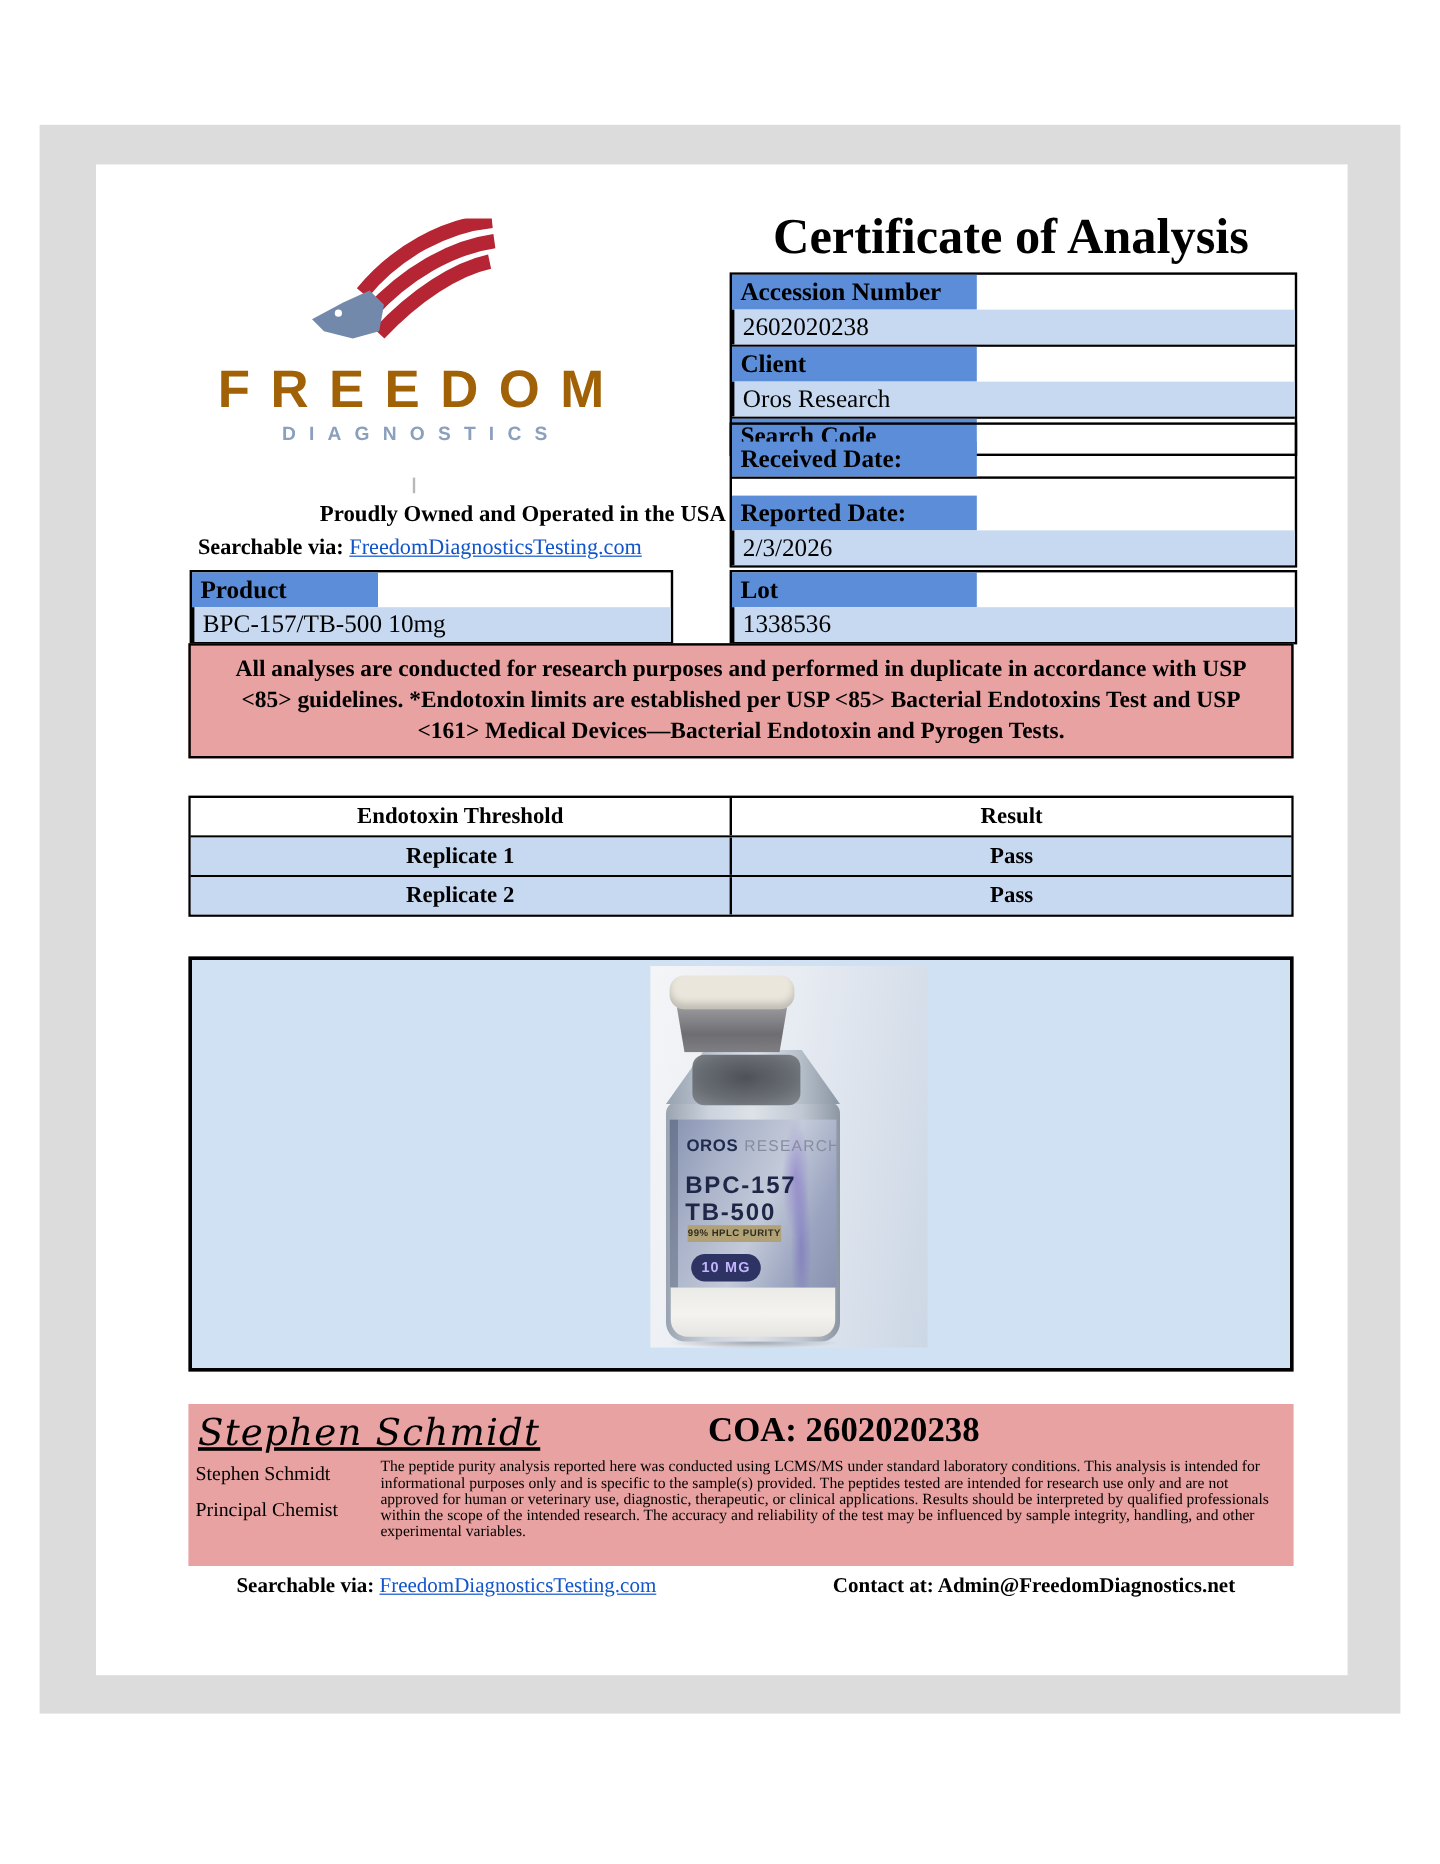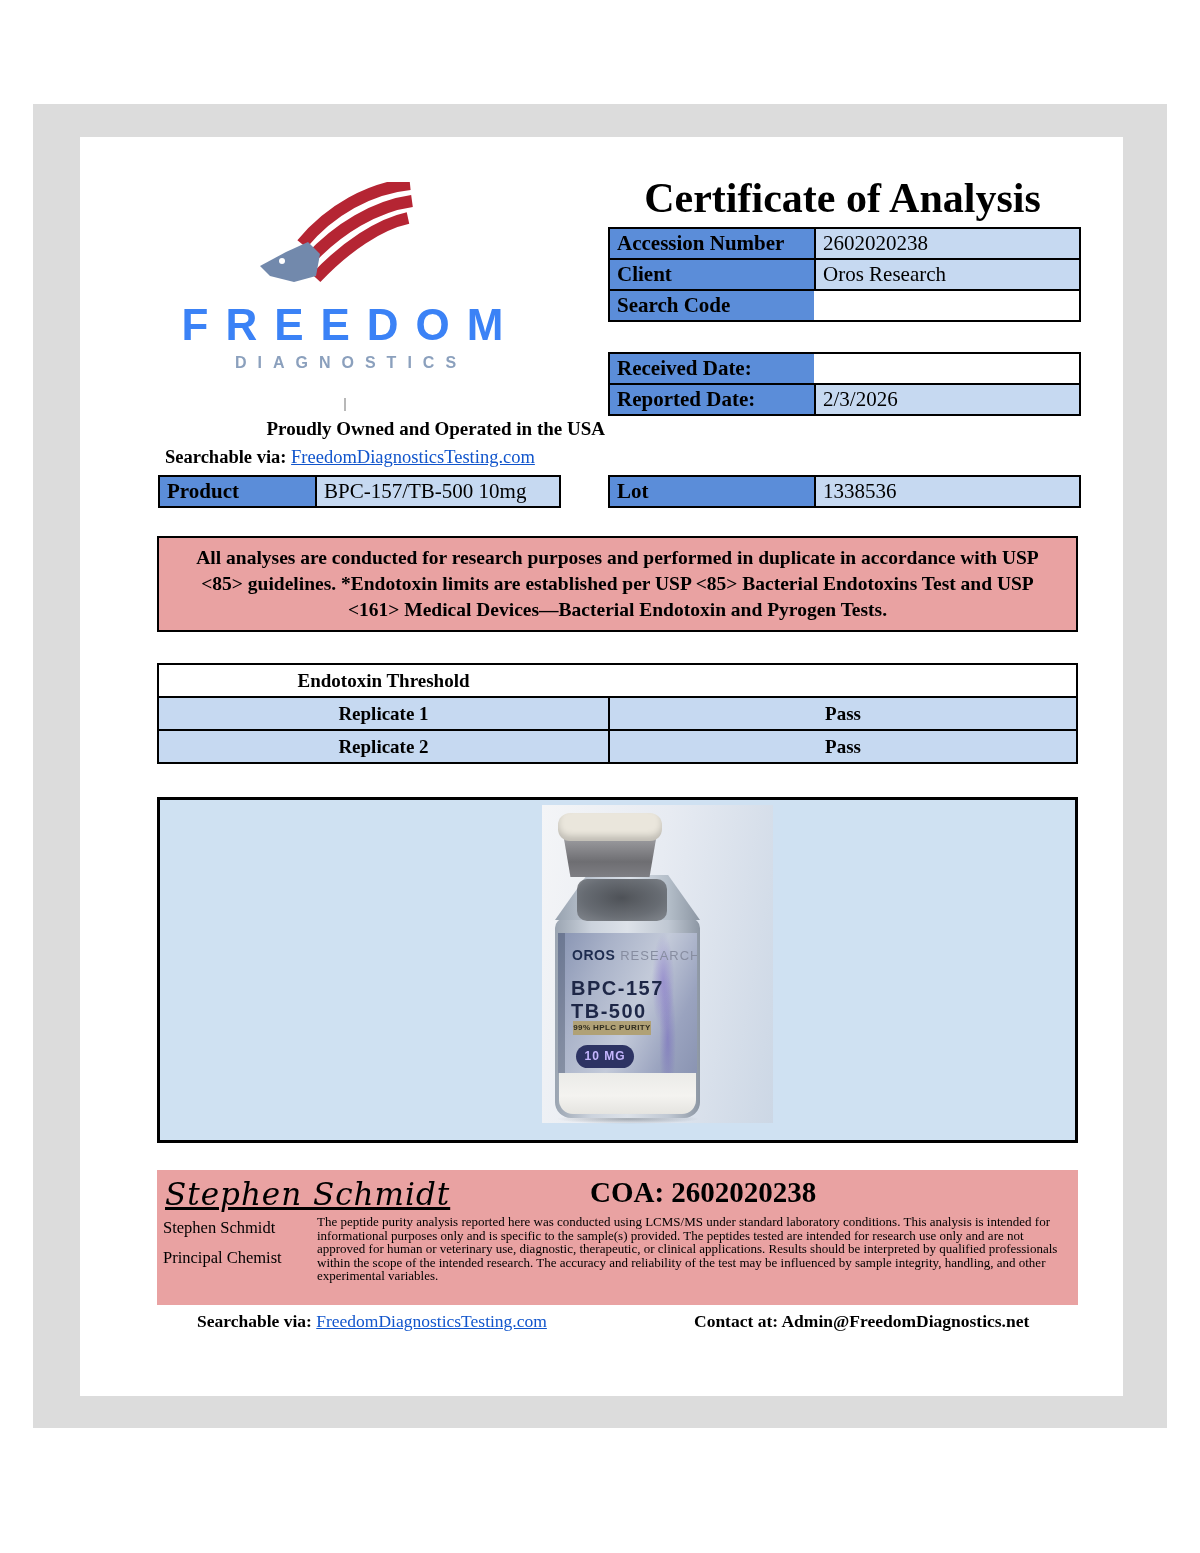--- a/index.html
+++ b/index.html
@@ -7,43 +7,43 @@
           font-family:"Liberation Serif","DejaVu Serif",serif;color:#000;}
   .abs{position:absolute;}
 
   
   .gray-frame{left:33px;top:104px;width:1134px;height:1324px;background:#dcdcdc;}
   .page{left:80px;top:137px;width:1043px;height:1259px;background:#ffffff;}
 
   
   .brand-word{left:178px;top:300px;width:346px;text-align:center;
               font-family:"Liberation Sans","DejaVu Sans",sans-serif;
-              font-weight:bold;font-size:44px;letter-spacing:17px;color:#3b82f6;}
+              font-weight:bold;font-size:44px;letter-spacing:17px;color:#a16207;}
   .brand-sub{left:178px;top:354px;width:346px;text-align:center;
              font-family:"Liberation Sans","DejaVu Sans",sans-serif;
              font-weight:bold;font-size:16px;letter-spacing:11px;color:#8ba0bd;}
   .logo-tick{left:344px;top:398px;width:2px;height:13px;background:#b8b8b8;}
   .tagline{left:105px;top:418px;width:500px;text-align:right;font-weight:bold;font-size:19px;}
   .searchable-hdr{left:165px;top:447px;font-weight:bold;font-size:18.5px;}
   .link{color:#1155cc;text-decoration:underline;font-weight:normal;cursor:pointer;}
 
   
   .doc-title{left:608px;top:174px;width:469px;text-align:center;font-weight:bold;font-size:42px;}
 
   
   .kv-table{border:2px solid #000;}
-  .kv-row{display:flex;border-top:2px solid #000;}
+  .kv-row{display:flex;border-top:2px solid #000;flex-direction:column;}
   .kv-row:first-child{border-top:none;}
   .kv-cell{height:29px;line-height:29px;font-size:21px;padding:0 0 0 7px;overflow:hidden;white-space:nowrap;}
   .kv-label{background:#5b8dd9;font-weight:bold;flex:0 0 auto;}
   .kv-value{background:#c6d9f1;border-left:2px solid #000;flex:1 1 auto;}
   .t-accession{left:608px;top:227px;width:469px;}
   .t-accession .kv-label{width:197px;}
   .t-dates{left:608px;top:352px;width:469px;}
-  .t-dates .kv-label{width:197px;}
+  .t-dates .kv-label{width:197px;margin-top:14px;}
   .t-product{left:158px;top:475px;width:399px;}
   .t-product .kv-label{width:148px;}
   .t-lot{left:608px;top:475px;width:469px;}
   .t-lot .kv-label{width:197px;}
 
   
   .disclaimer{left:157px;top:536px;width:921px;height:96px;background:#e9a2a2;border:2px solid #000;
               box-sizing:border-box;display:flex;align-items:center;justify-content:center;}
   .disclaimer p{margin:0;padding:0 32px;text-align:center;font-weight:bold;font-size:19.5px;line-height:26px;}
 
@@ -170,20 +170,21 @@
     </div>
   </div>
 
   <div class="abs disclaimer">
     <p>All analyses are conducted for research purposes and performed in duplicate in accordance with USP &lt;85&gt; guidelines. *Endotoxin limits are established per USP &lt;85&gt; Bacterial Endotoxins Test and USP &lt;161&gt; Medical Devices—Bacterial Endotoxin and Pyrogen Tests.</p>
   </div>
 
   <div class="abs endo-table">
     <div class="endo-row endo-head">
       <div class="endo-cell endo-c1">Endotoxin Threshold</div>
+      <div class="endo-cell endo-c2">Result</div>
     </div>
     <div class="endo-row endo-data">
       <div class="endo-cell endo-c1">Replicate 1</div>
       <div class="endo-cell endo-c2">Pass</div>
     </div>
     <div class="endo-row endo-data">
       <div class="endo-cell endo-c1">Replicate 2</div>
       <div class="endo-cell endo-c2">Pass</div>
     </div>
   </div>

